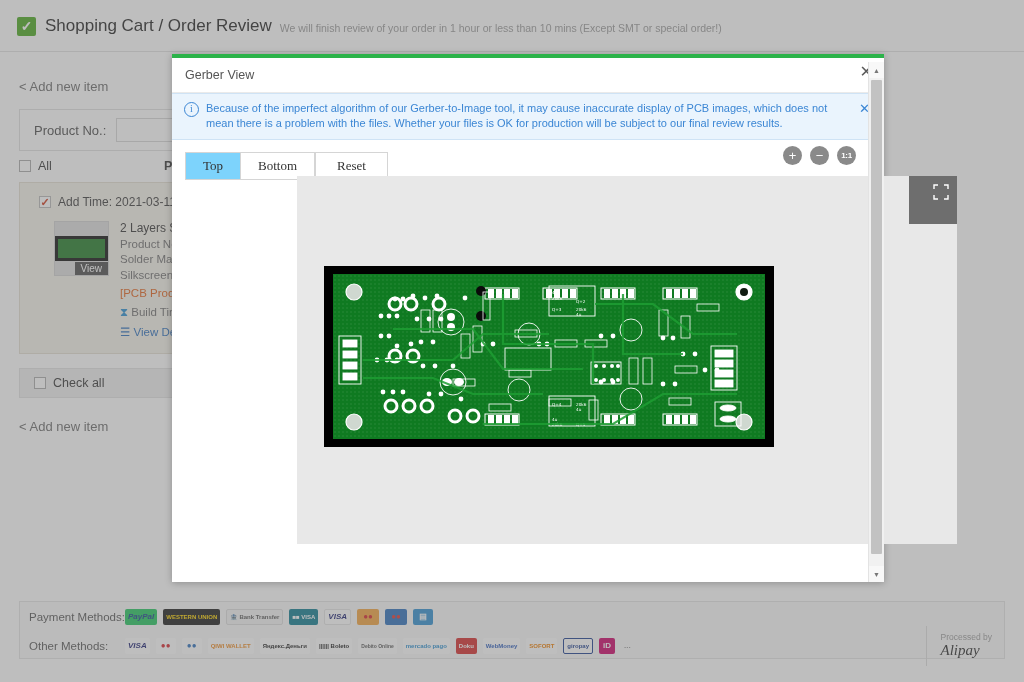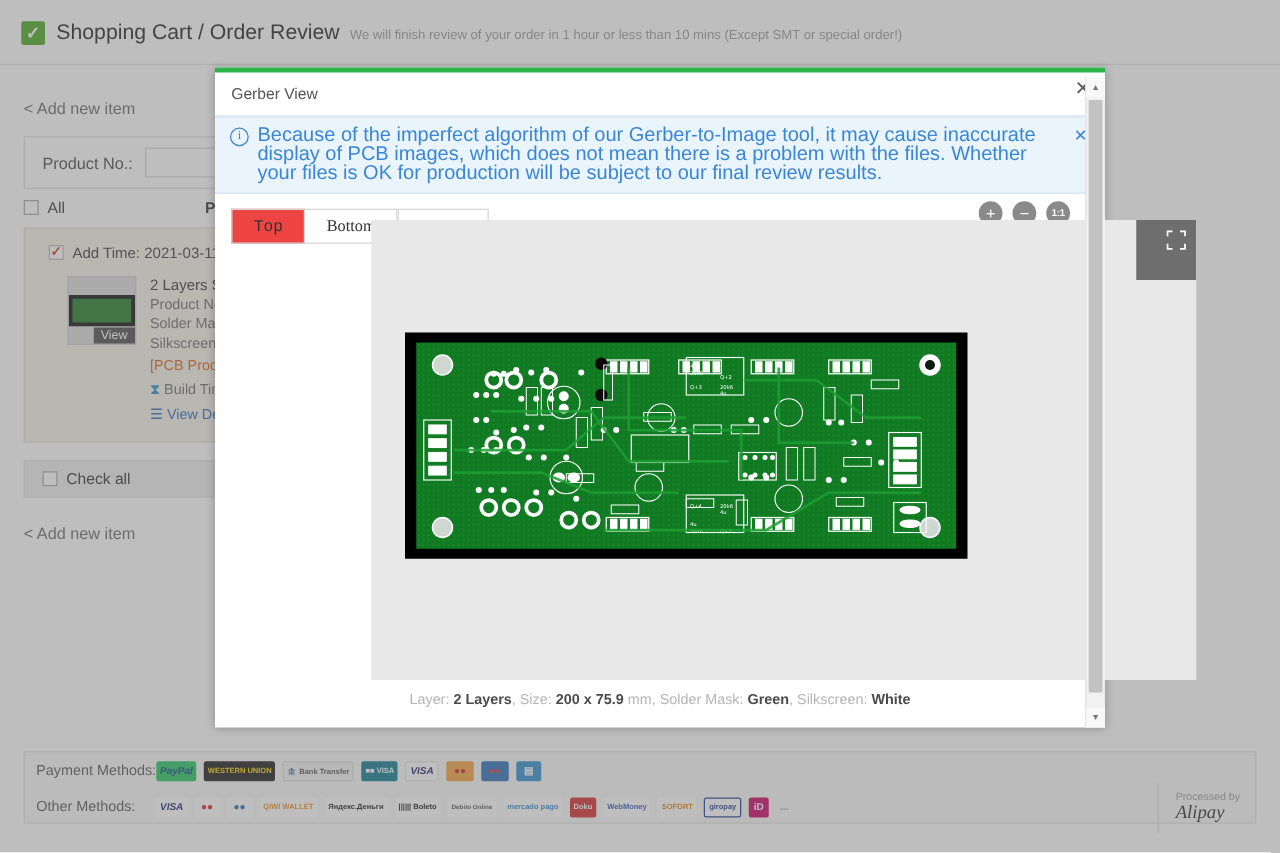--- a/index.html
+++ b/index.html
@@ -148,36 +148,36 @@
     border-left: none; border-right: none;
     padding: 7px 38px 8px 12px; display: flex; align-items: flex-start;
   }
   .alert-icon {
     width: 13px; height: 13px; border: 1px solid #3b86d4; border-radius: 50%;
     color: #3b86d4; font-size: 10px; line-height: 12px; text-align: center;
     margin-right: 7px; flex: none; margin-top: 1px;
     font-family: "Liberation Serif", serif;
   }
   .alert-text {
-    font-size: 16px; line-height: 15px; color: #3b86d4; max-width: 718px;
+    font-size: 11px; line-height: 15px; color: #3b86d4; max-width: 718px;
   }
   .alert-close {
     position: absolute; right: 14px; top: 7px; color: #3b86d4;
     font-size: 13px; cursor: pointer;
   }
   .toolbar {
     display: flex; align-items: center; padding: 12px 0 0 13px; position: relative;
   }
   .btn-group { display: flex; }
   .btn {
     font-family: "Liberation Serif", serif; font-size: 13px; color: #333;
     border: 1px solid #d5d5d5; background: #fff; padding: 5px 17px;
     cursor: pointer; box-sizing: border-box; height: 28px;
   }
-  .btn.active { background: #ef4444; font-family: Liberation Mono, monospace; }
+  .btn.active { background: #7dd3fc; }
   .btn-group .btn + .btn { border-left: none; }
   .btn-reset { padding: 5px 21px; }
   .zoom-controls {
     position: absolute; right: 28px; top: 6px; display: flex; gap: 8px;
   }
   .zoom-btn {
     width: 19px; height: 19px; border-radius: 50%; background: #8a8a8a;
     color: #fff; display: flex; align-items: center; justify-content: center;
     font-size: 13px; line-height: 1; cursor: pointer; user-select: none;
   }
@@ -562,27 +562,20 @@
               <path d="M262 30 H320 L360 60 H404"></path>
               <path d="M150 150 H280 L330 120 H404"></path>
               <path d="M60 55 H140 L170 95 H250"></path>
               <path d="M290 20 V80 H350"></path>
             </g>
           </svg>
         </div>
       </div>
     </div>
 
-    <div class="caption">
-      <span>Layer:</span>
-      <b>2 Layers</b><span>, Size:</span>
-      <b>200 x 75.9</b><span> mm</span><span>, Solder Mask:</span>
-      <b>Green</b><span>, Silkscreen:</span>
-      <b>White</b>
-    </div>
 
     <div class="m-scroll">
       <div class="arrow">▲</div>
       <div class="thumb-bar"></div>
       <div class="arrow bottom">▼</div>
     </div>
 
   </div>
 </div>
 

